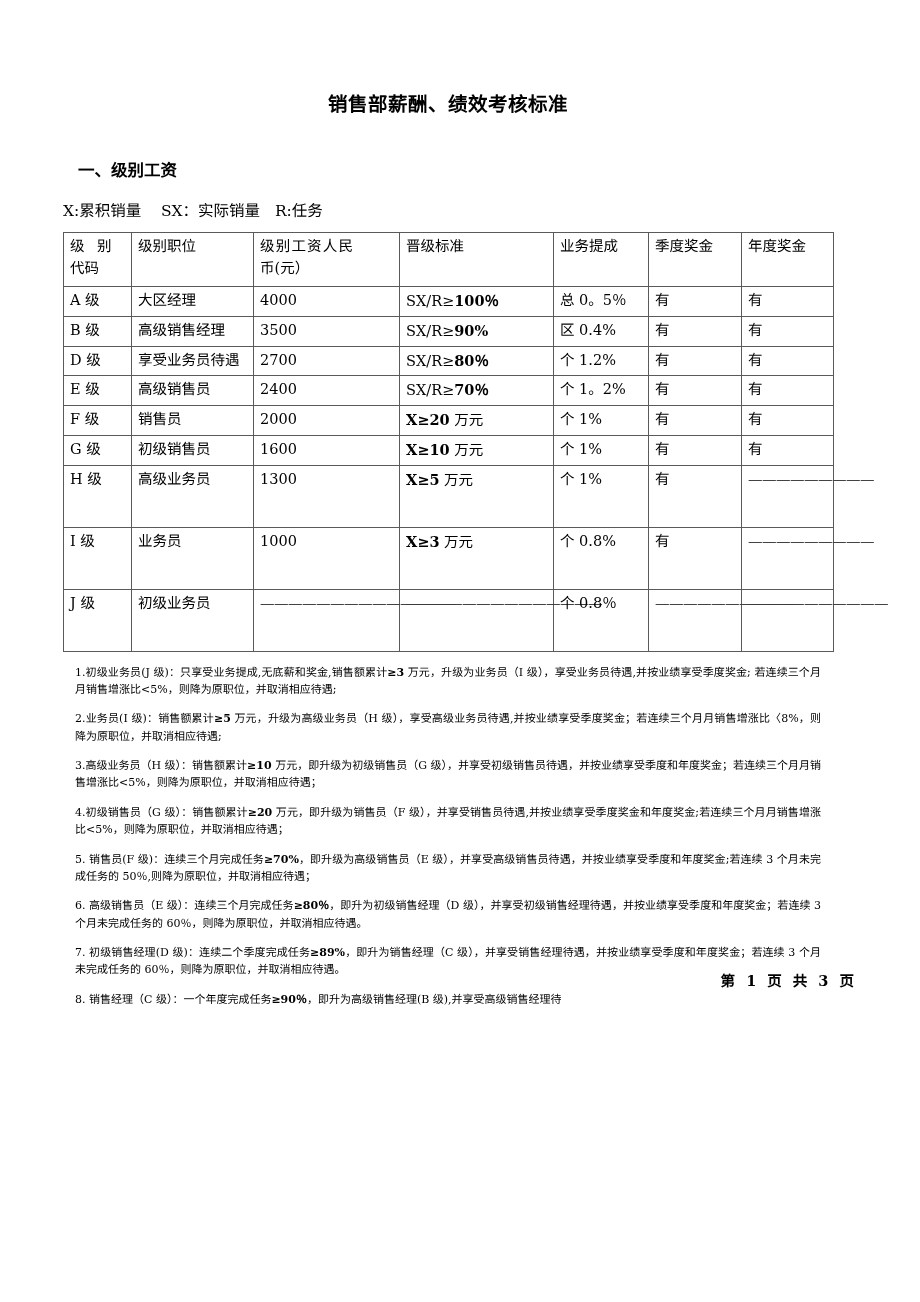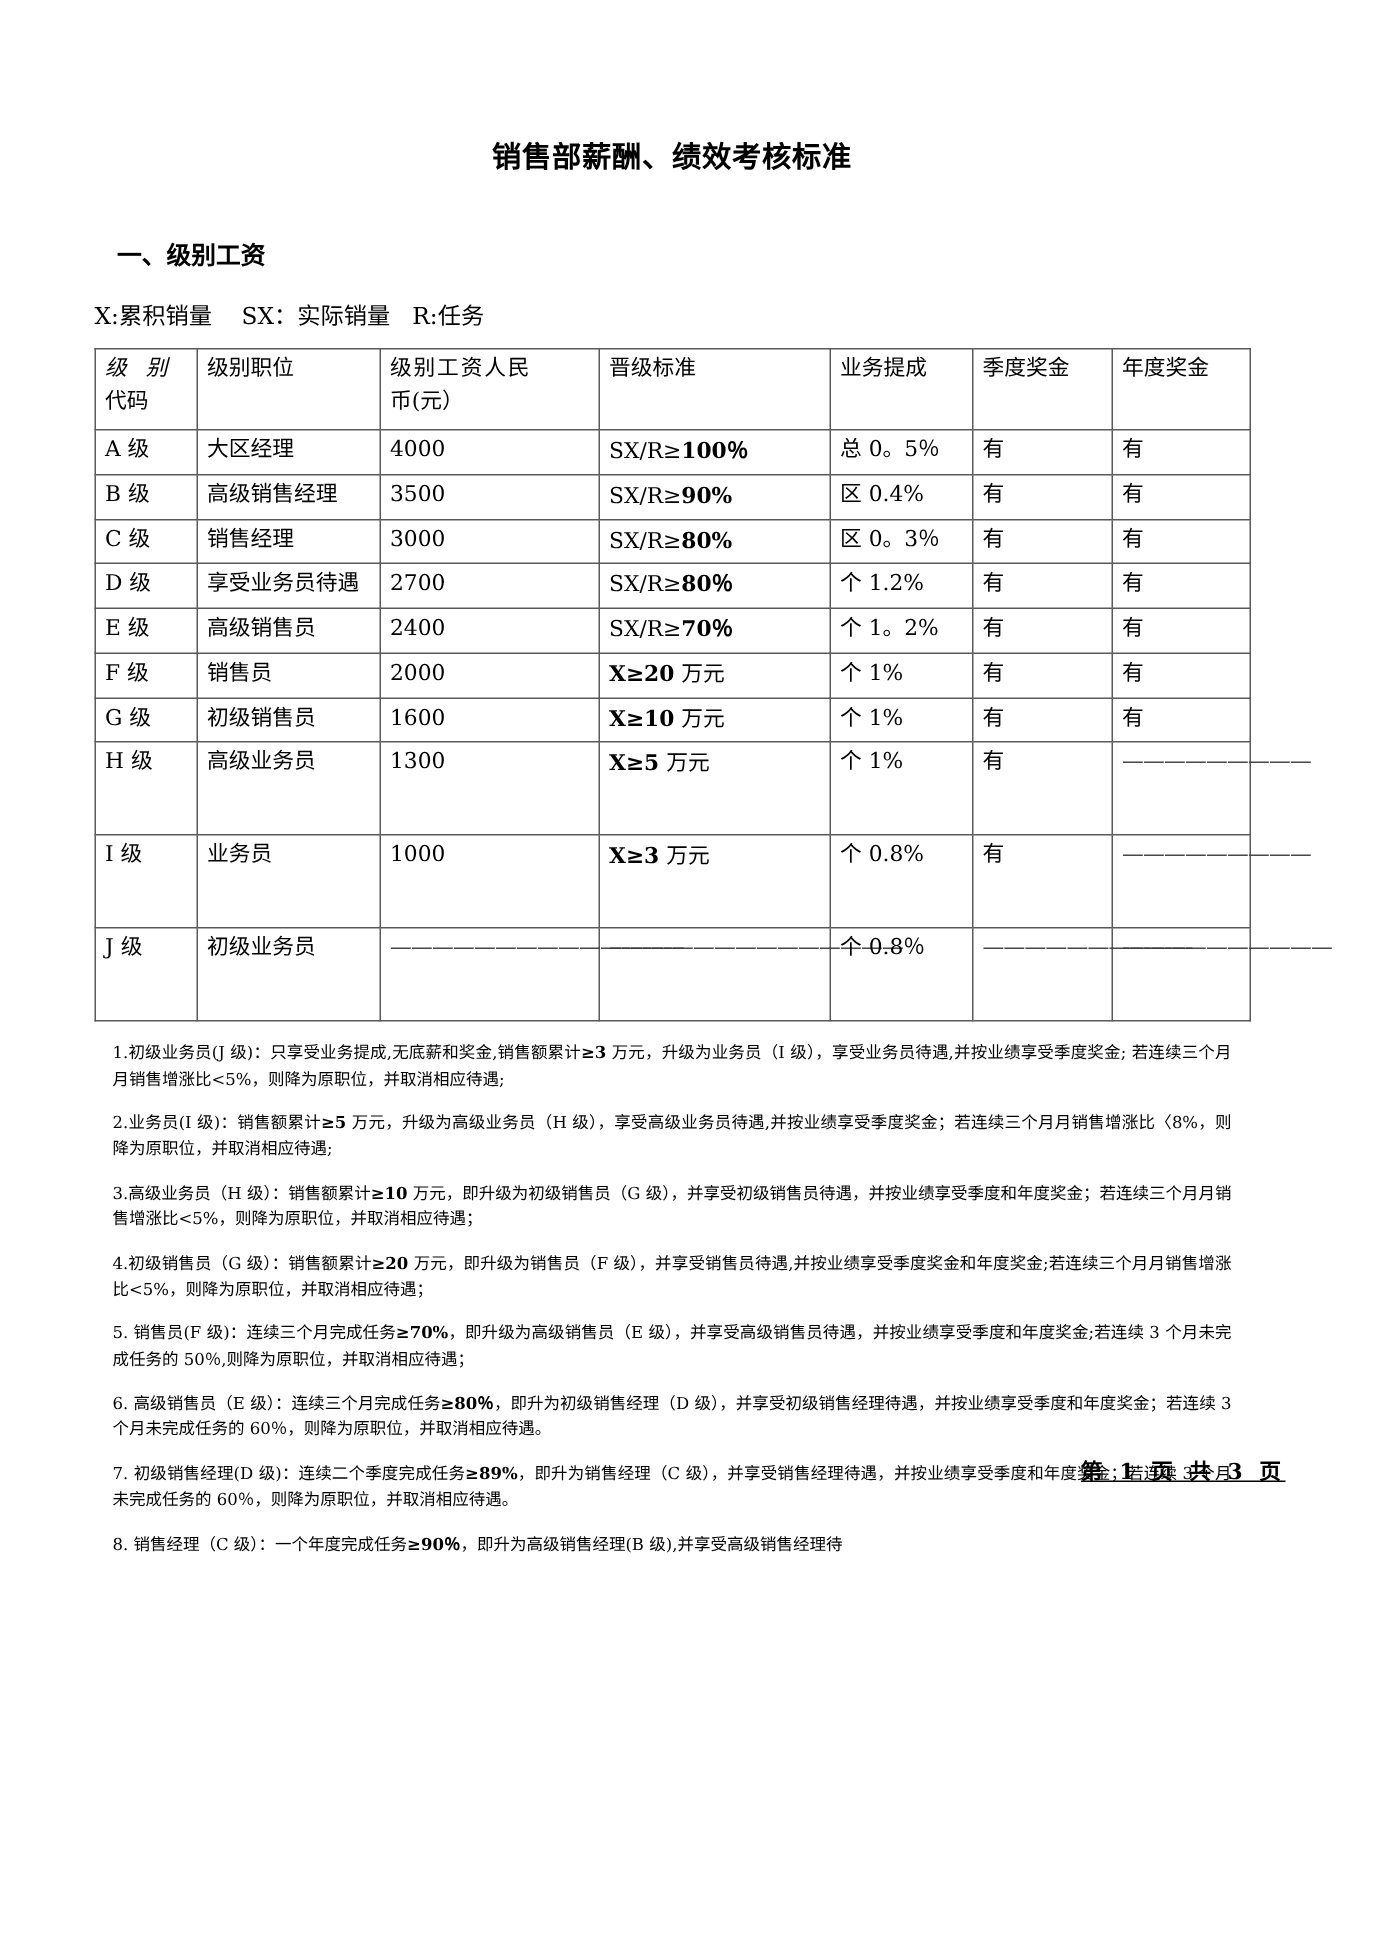--- a/index.html
+++ b/index.html
@@ -86,21 +86,21 @@
   table.grade-table col.c2 { width: 146px; }
   table.grade-table col.c3 { width: 154px; }
   table.grade-table col.c4 { width: 95px; }
   table.grade-table col.c5 { width: 93px; }
   table.grade-table col.c6 { width: 92px; }
 
   tr.hdr td { height: 54px; }
   tr.r-normal td { height: 29px; }
   tr.r-tall td { height: 62px; }
 
-  .hdr-code { letter-spacing: 4px; font-style: italic; }
+  .hdr-code { letter-spacing: 4px; }
   .hdr-wage { letter-spacing: 1.2px; }
 
   .bold-crit { font-weight: bold; }
   .sx { font-family: "DejaVu Serif", "Liberation Serif", serif; }
 
   .dashcell {
     color: #3c3c3c;
     letter-spacing: -0.5px;
     font-size: 14px;
   }
@@ -122,21 +122,20 @@
   
   .footer {
     position: absolute;
     right: 63px;
     bottom: 48px;
     font-size: 14.5px;
     font-weight: bold;
     letter-spacing: 3px;
     font-family: "DejaVu Serif", "Liberation Serif", serif;
     white-space: pre;
-    text-decoration: underline;
   }
 </style>
 </head>
 <body>
 
 <div class="page">
   <div class="content">
 
     <h1 class="doc-title">销售部薪酬、绩效考核标准</h1>
 
@@ -183,29 +182,20 @@
           <tr class="r-normal">
             <td>B 级</td>
             <td>高级销售经理</td>
             <td>3500</td>
             <td><span class="sx">SX/R≥</span><span class="bold-crit">90%</span></td>
             <td>区 0.4%</td>
             <td>有</td>
             <td>有</td>
           </tr>
           <tr class="r-normal">
-            <td>C 级</td>
-            <td>销售经理</td>
-            <td>3000</td>
-            <td><span class="sx">SX/R≥</span><span class="bold-crit">80%</span></td>
-            <td>区 0。3％</td>
-            <td>有</td>
-            <td>有</td>
-          </tr>
-          <tr class="r-normal">
             <td>D 级</td>
             <td>享受业务员待遇</td>
             <td>2700</td>
             <td><span class="sx">SX/R≥</span><span class="bold-crit">80％</span></td>
             <td>个 1.2%</td>
             <td>有</td>
             <td>有</td>
           </tr>
           <tr class="r-normal">
             <td>E 级</td>

